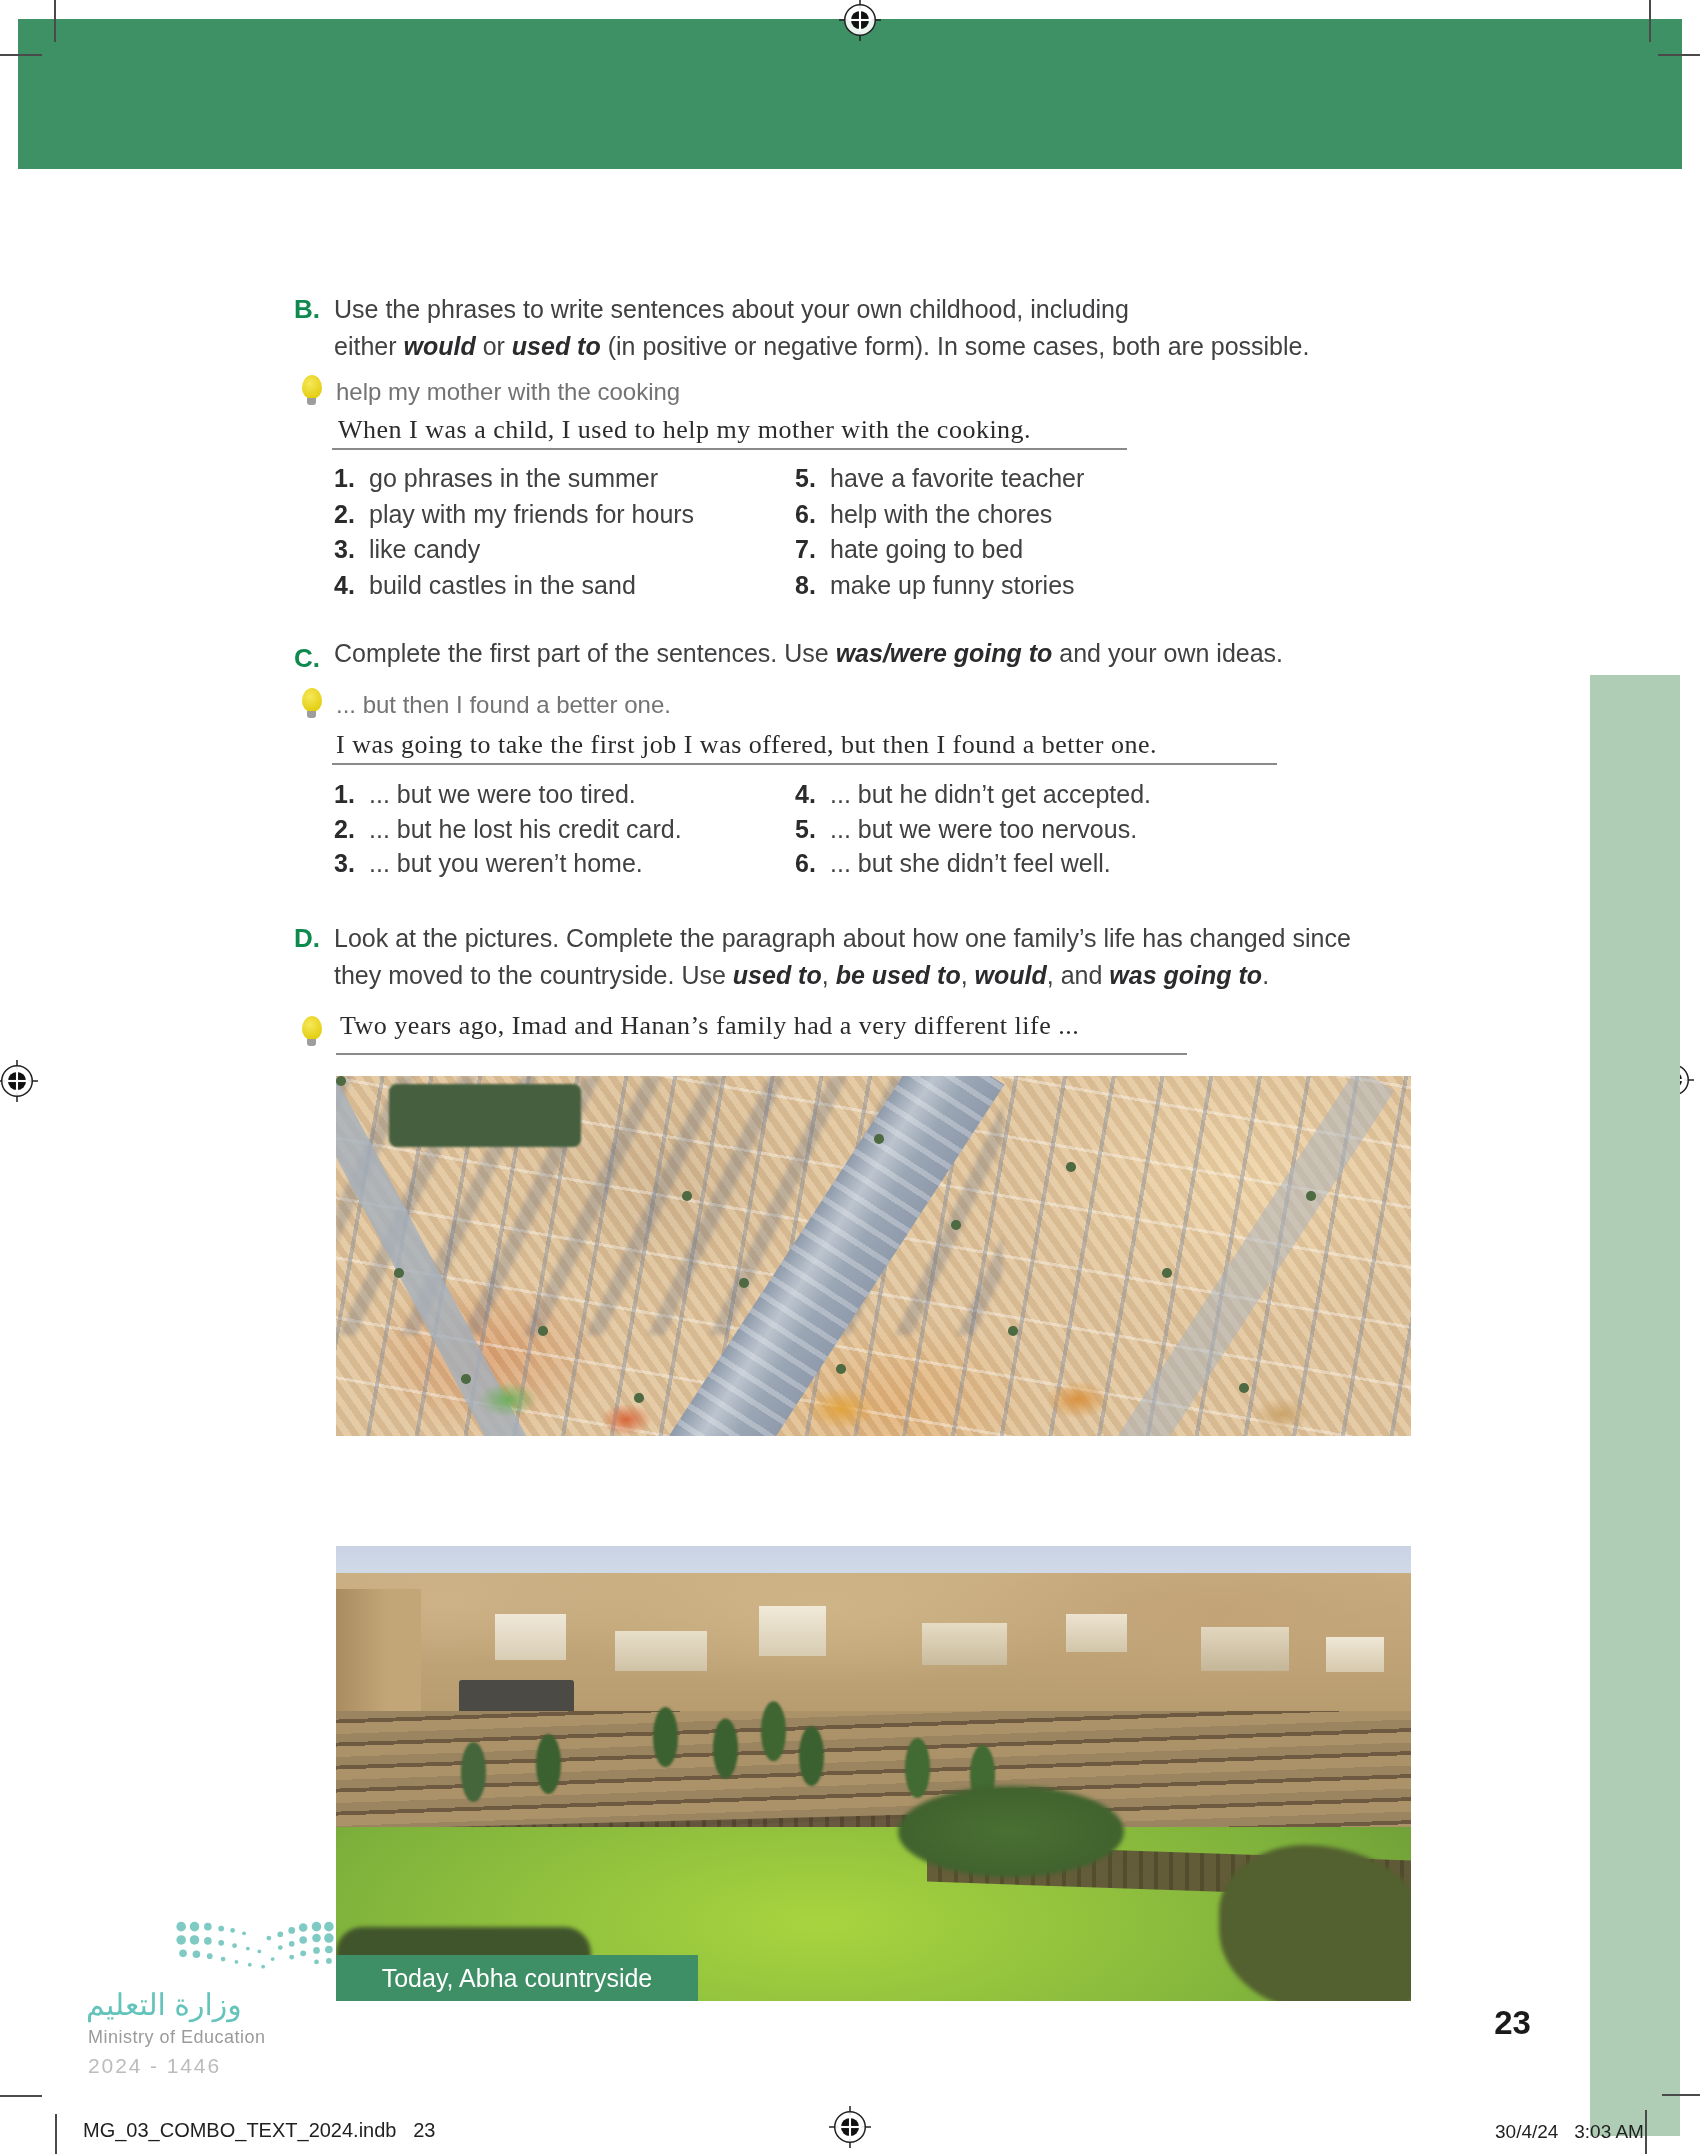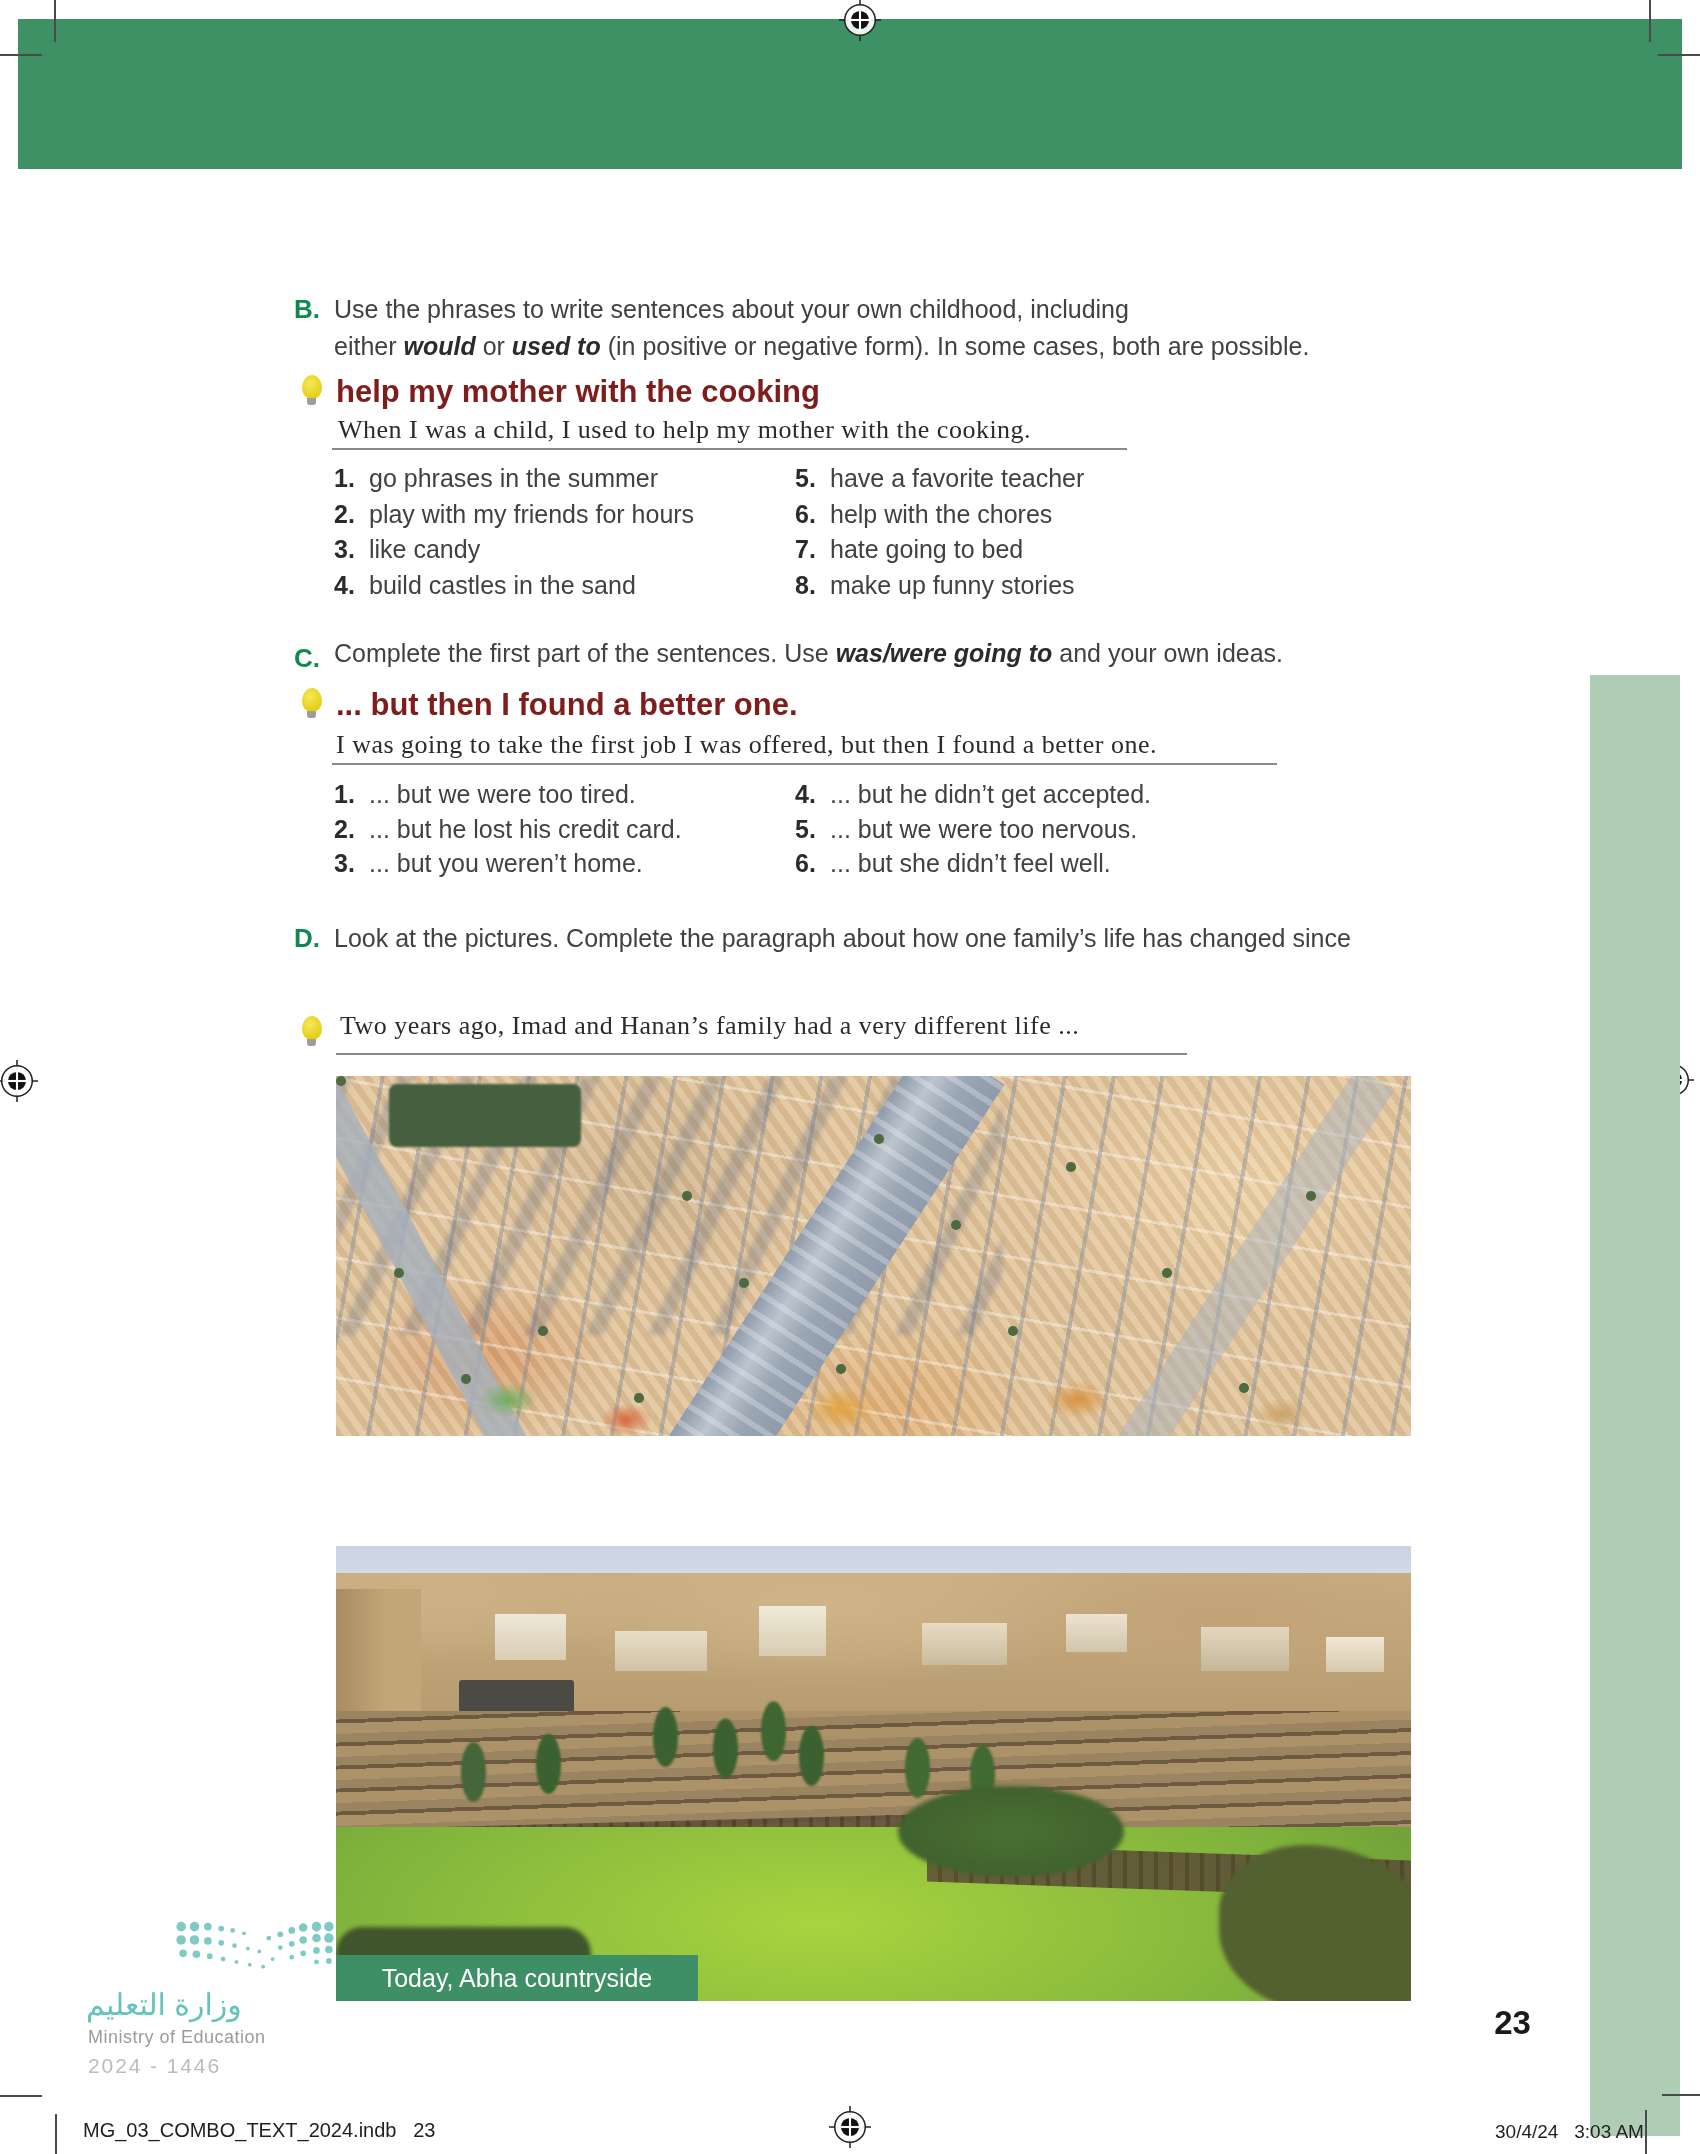--- a/index.html
+++ b/index.html
@@ -9,21 +9,21 @@
   
   .band{position:absolute;left:18px;top:19px;width:1664px;height:150px;background:#3e9065;}
   .sidebar{position:absolute;left:1590px;top:675px;width:90px;height:1461px;background:#afcdb4;}
   .cropline{position:absolute;background:#4a4a4a;}
   .regmark{position:absolute;width:42px;height:42px;}
 
   
   .exletter{position:absolute;font-size:26px;font-weight:bold;color:#0e8a4f;line-height:37px;}
   .iline{position:absolute;font-size:25px;line-height:37px;color:#414042;white-space:nowrap;}
   .kw{font-weight:bold;font-style:italic;color:#2b2b2d;}
-  .prompt{position:absolute;font-size:31px;line-height:37px;color:#7f1d1d;white-space:nowrap;font-weight:bold;}
+  .prompt{position:absolute;font-size:24px;line-height:37px;color:#737373;white-space:nowrap;}
   .hw{position:absolute;font-family:"Liberation Serif",serif;font-size:26px;
       letter-spacing:0.5px;color:#2b2b2b;white-space:nowrap;line-height:33px;}
   .hwline{position:absolute;height:1.9px;background:#8a8a8a;}
   .li{position:absolute;font-size:25px;line-height:37px;white-space:nowrap;}
   .li .num{display:inline-block;width:35px;font-weight:bold;color:#2b2b2d;}
   .li .itxt{color:#414042;}
 
   
   .bulb{position:absolute;width:23px;height:33px;}
   .bulb-top{width:20px;height:24px;margin:0 auto;
@@ -187,20 +187,21 @@
 
   <div class="li" style="left:334px;top:776px"><b class="num">1.</b><span class="itxt">... but we were too tired.</span></div>
   <div class="li" style="left:334px;top:811px"><b class="num">2.</b><span class="itxt">... but he lost his credit card.</span></div>
   <div class="li" style="left:334px;top:845px"><b class="num">3.</b><span class="itxt">... but you weren’t home.</span></div>
   <div class="li" style="left:795px;top:776px"><b class="num">4.</b><span class="itxt">... but he didn’t get accepted.</span></div>
   <div class="li" style="left:795px;top:811px"><b class="num">5.</b><span class="itxt">... but we were too nervous.</span></div>
   <div class="li" style="left:795px;top:845px"><b class="num">6.</b><span class="itxt">... but she didn’t feel well.</span></div>
 
   <div class="exletter" style="left:294px;top:920px">D.</div>
   <div class="iline" style="left:334px;top:920px">Look at the pictures. Complete the paragraph about how one family’s life has changed since</div>
+  <div class="iline" style="left:334px;top:957px"><span>they moved to the countryside. Use </span><b class="kw">used to</b><span>, </span><b class="kw">be used to</b><span>, </span><b class="kw">would</b><span>, and </span><b class="kw">was going to</b><span>.</span></div>
 
   <div class="bulb" style="left:300px;top:1016px">
       <div class="bulb-top"></div>
       <div class="bulb-base"></div>
     </div>
   <div class="hw" style="left:340px;top:1009px">Two years ago, Imad and Hanan’s family had a very different life ...</div>
   <div class="hwline" style="left:336px;top:1053px;width:851px"></div>
 
   <div class="photo" style="left:336px;top:1076px;height:360px">
     <div class="p1-base"></div>

